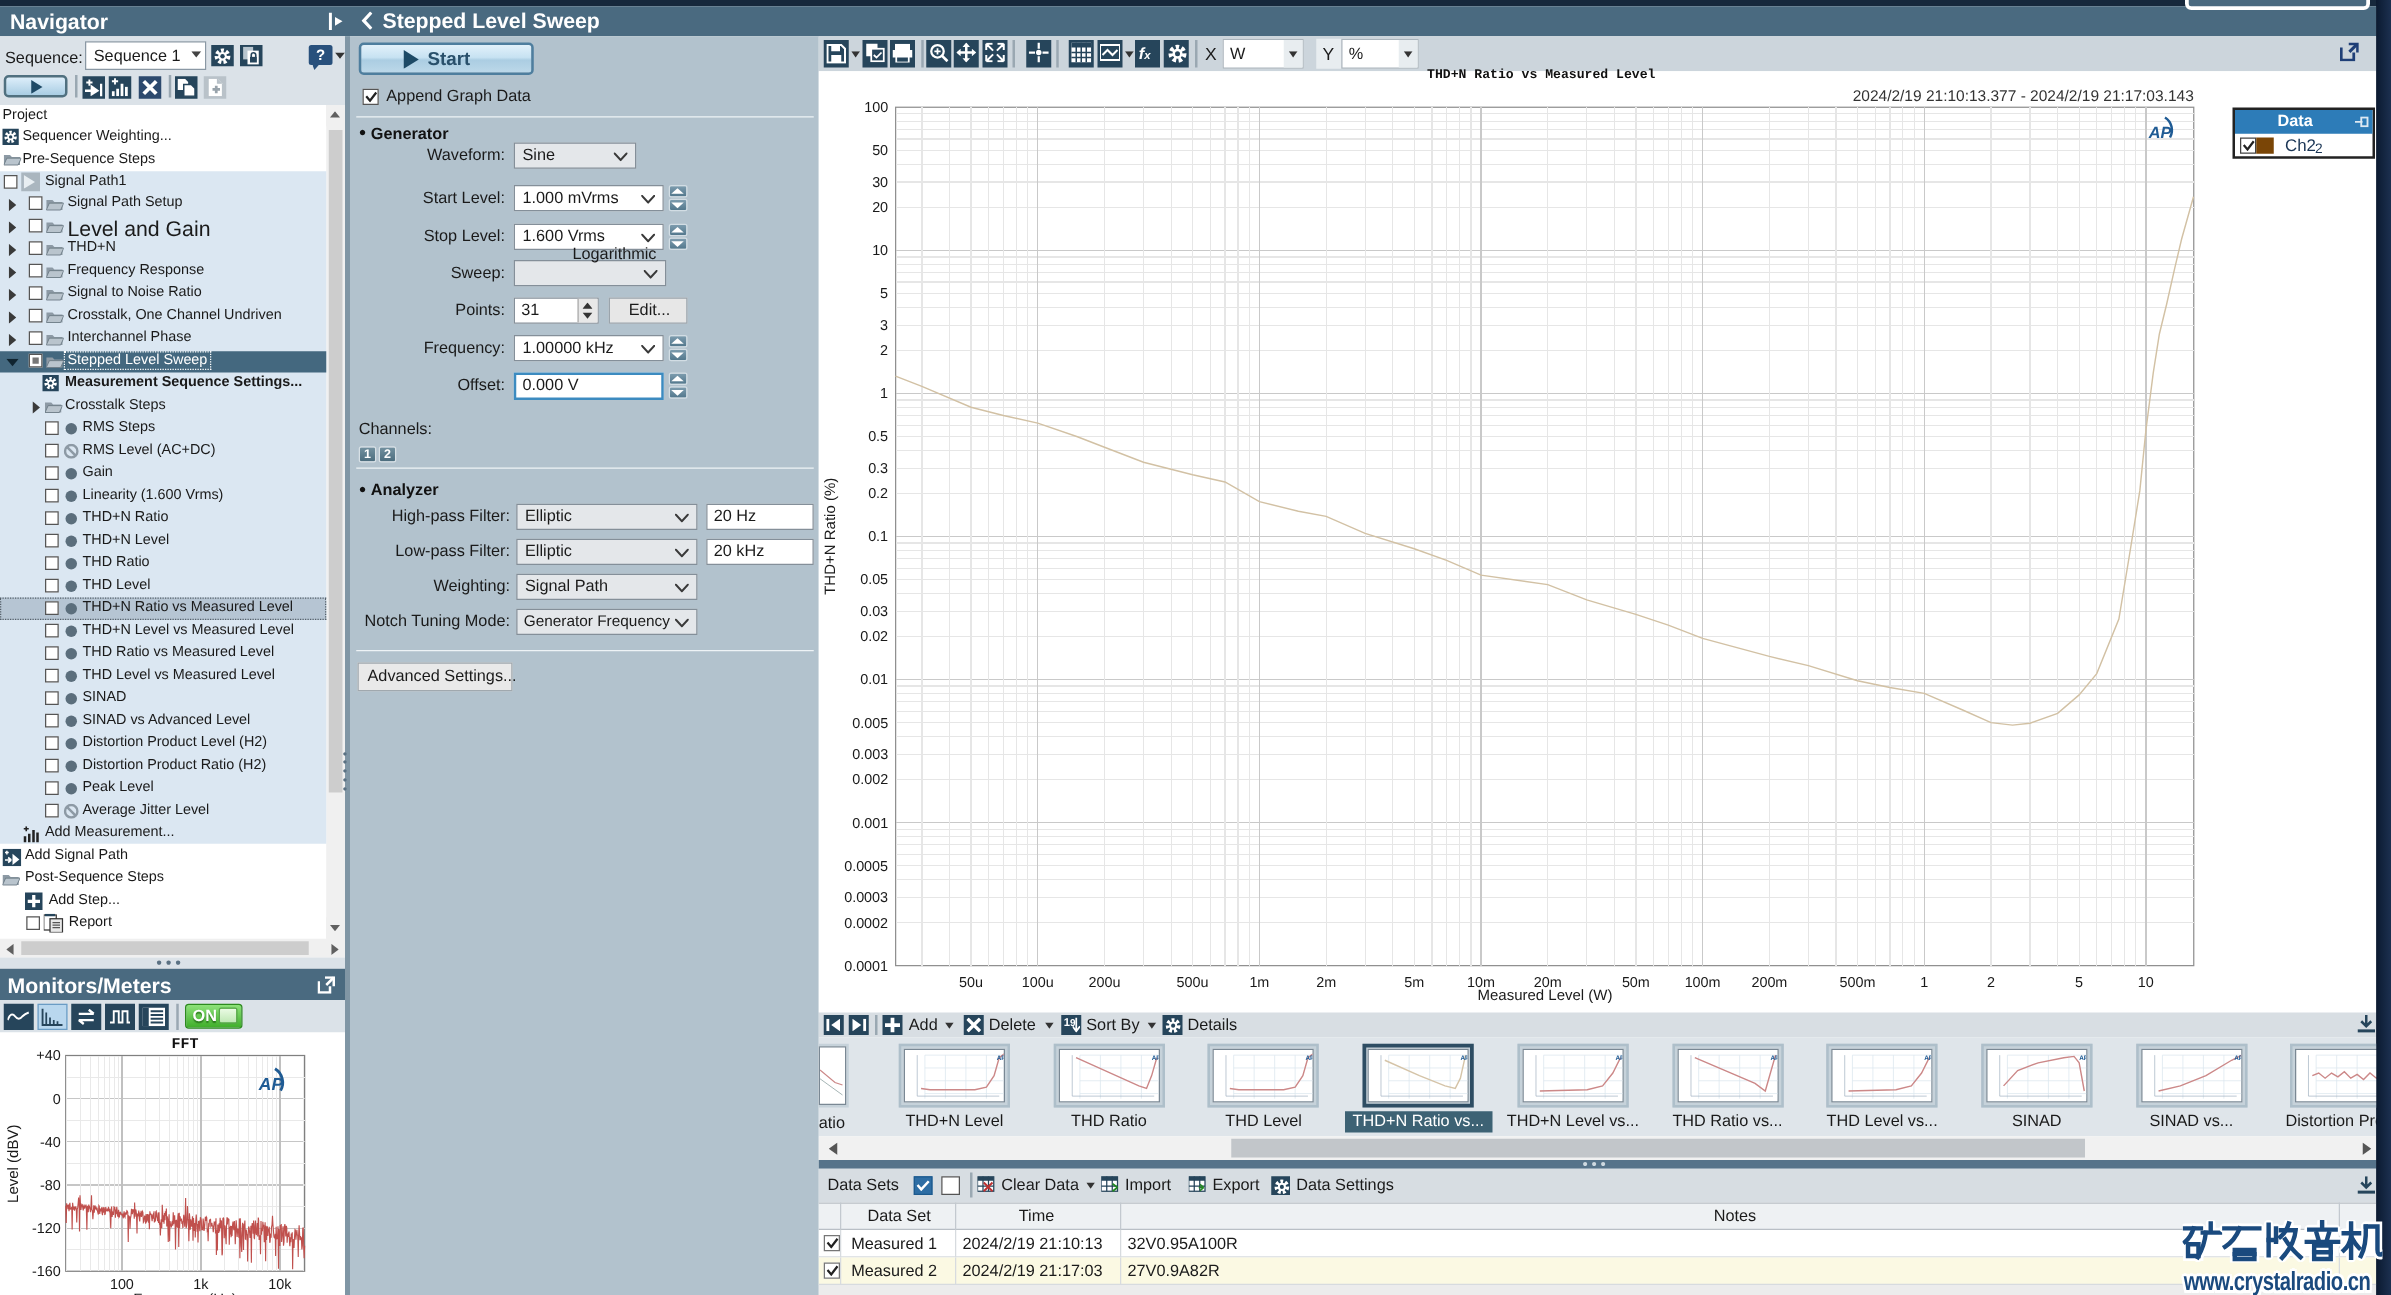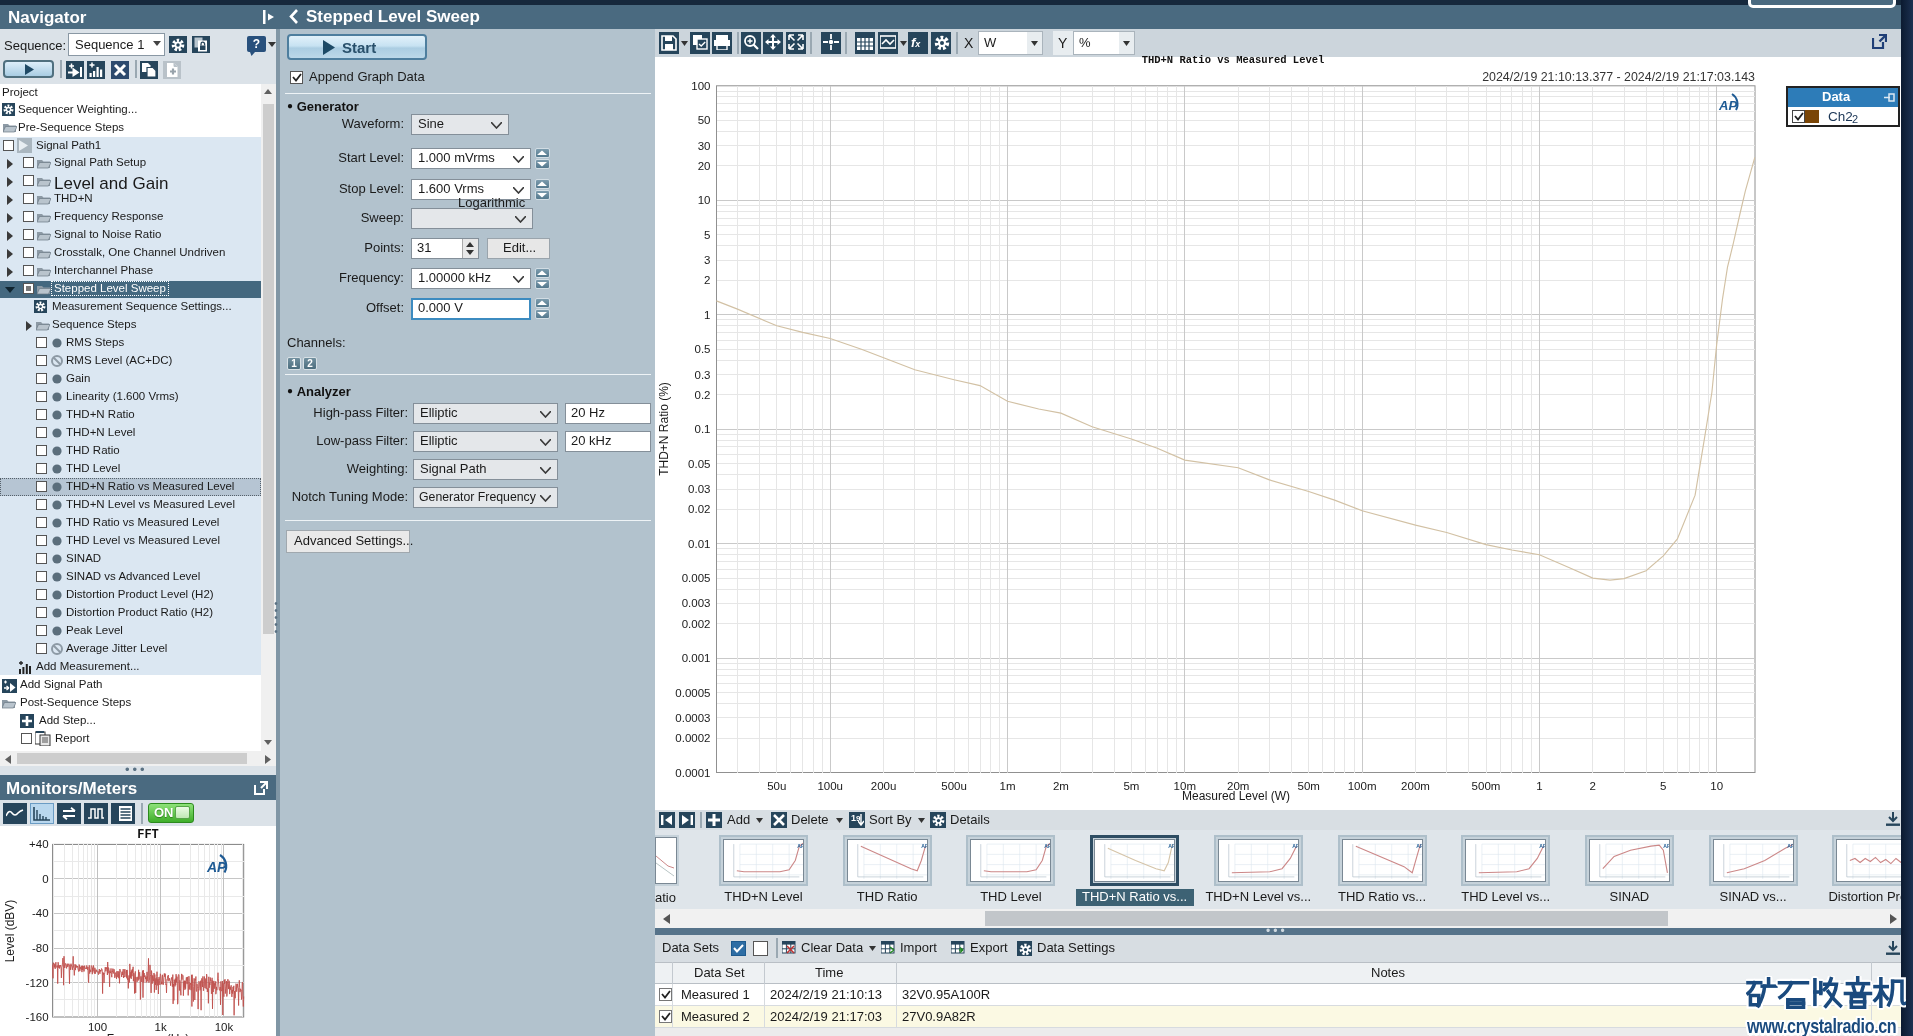--- a/index.html
+++ b/index.html
@@ -184,29 +184,29 @@
     <path d="M0 2 h5 l1.5 1.5 H13 V10 H0 Z" fill="#8d9aa5"></path>
     <path d="M0 10 L2.5 4.5 H14 L11.5 10 Z" fill="#b9c4cd" stroke="#6b7a85" stroke-width=".7"></path>
   </svg>
 <div class="abs" style="left:54px;top:282px;font-size:11.5px;color:#fff;font-weight:normal;white-space:nowrap;line-height:1.15;outline:1px dotted #fff;padding:0 2px;margin-left:-2px;">Stepped Level Sweep</div>
 <div class="abs" style="left:34px;top:300px;width:13px;height:13px;background:#26455b;"></div>
 <svg class="abs" style="left:35px;top:301px" width="11" height="11" viewBox="0 0 16 16">
     <circle cx="8" cy="8" r="5.2" fill="none" stroke="#fff" stroke-width="4" stroke-dasharray="2.6 1.9"></circle>
     <circle cx="8" cy="8" r="4" fill="#fff"></circle>
     <circle cx="8" cy="8" r="2" fill="#26455b"></circle>
   </svg>
-<div class="abs" style="left:52px;top:300px;font-size:11.5px;color:#1a1a1a;font-weight:normal;white-space:nowrap;line-height:1.15;">Measurement Sequence Settings...</div>
+<div class="abs" style="left:52px;top:300px;font-size:11.5px;color:#1a1a1a;font-weight:bold;white-space:nowrap;line-height:1.15;">Measurement Sequence Settings...</div>
 <svg class="abs" style="left:26px;top:321px" width="6" height="10">
     <path d="M0 0 L6 5 L0 10 Z" fill="#3a3a3a"></path>
   </svg>
 <svg class="abs" style="left:36px;top:320px" width="14" height="11">
     <path d="M0 2 h5 l1.5 1.5 H13 V10 H0 Z" fill="#8d9aa5"></path>
     <path d="M0 10 L2.5 4.5 H14 L11.5 10 Z" fill="#b9c4cd" stroke="#6b7a85" stroke-width=".7"></path>
   </svg>
-<div class="abs" style="left:52px;top:318px;font-size:11.5px;color:#1a1a1a;font-weight:normal;white-space:nowrap;line-height:1.15;">Sequence Steps</div>
+<div class="abs" style="left:52px;top:318px;font-size:11.5px;color:#1a1a1a;font-weight:normal;white-space:nowrap;line-height:1.15;">Crosstalk Steps</div>
 <div class="abs" style="left:36px;top:337px;width:11px;height:11px;background:#fff;border:1.4px solid #555;"></div>
 <svg class="abs" style="left:51px;top:337px" width="12" height="12">
     <circle cx="6" cy="6" r="4.6" fill="#5b6e7c"></circle>
   </svg>
 <div class="abs" style="left:66px;top:336px;font-size:11.5px;color:#1a1a1a;font-weight:normal;white-space:nowrap;line-height:1.15;">RMS Steps</div>
 <div class="abs" style="left:36px;top:355px;width:11px;height:11px;background:#fff;border:1.4px solid #555;"></div>
 <svg class="abs" style="left:51px;top:355px" width="12" height="12">
     <circle cx="6" cy="6" r="5" fill="none" stroke="#8d9aa5" stroke-width="2"></circle>
     <path d="M2.5 2.5 L9.5 9.5" stroke="#8d9aa5" stroke-width="2"></path>
   </svg>

